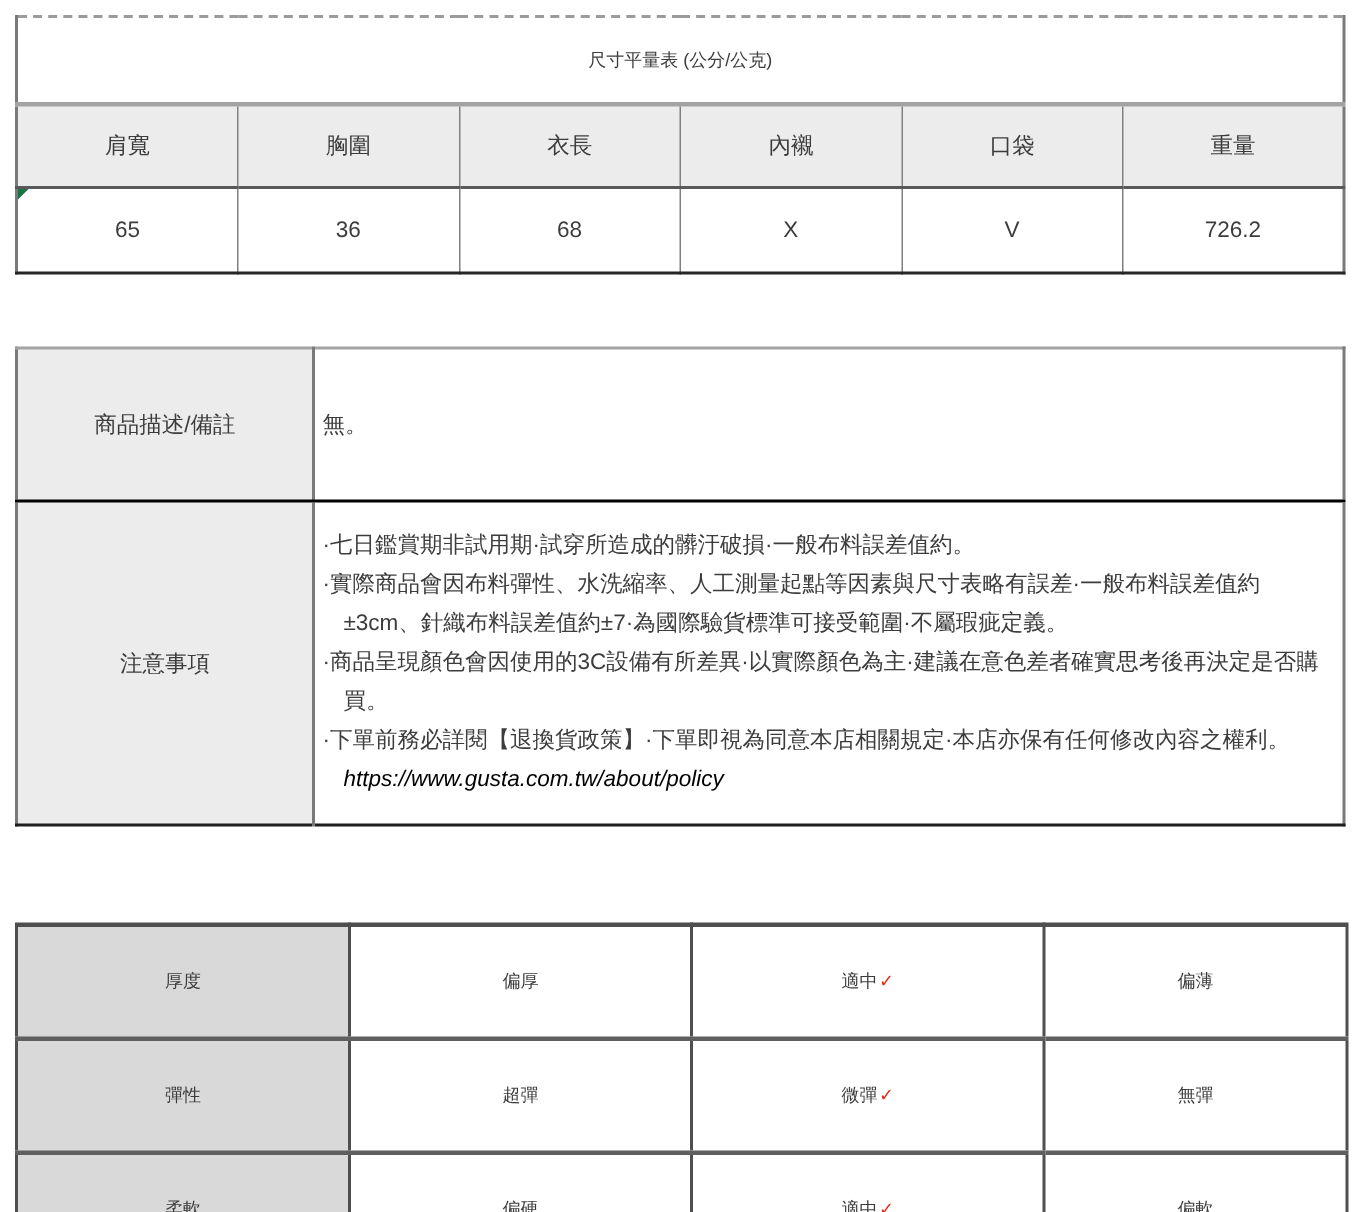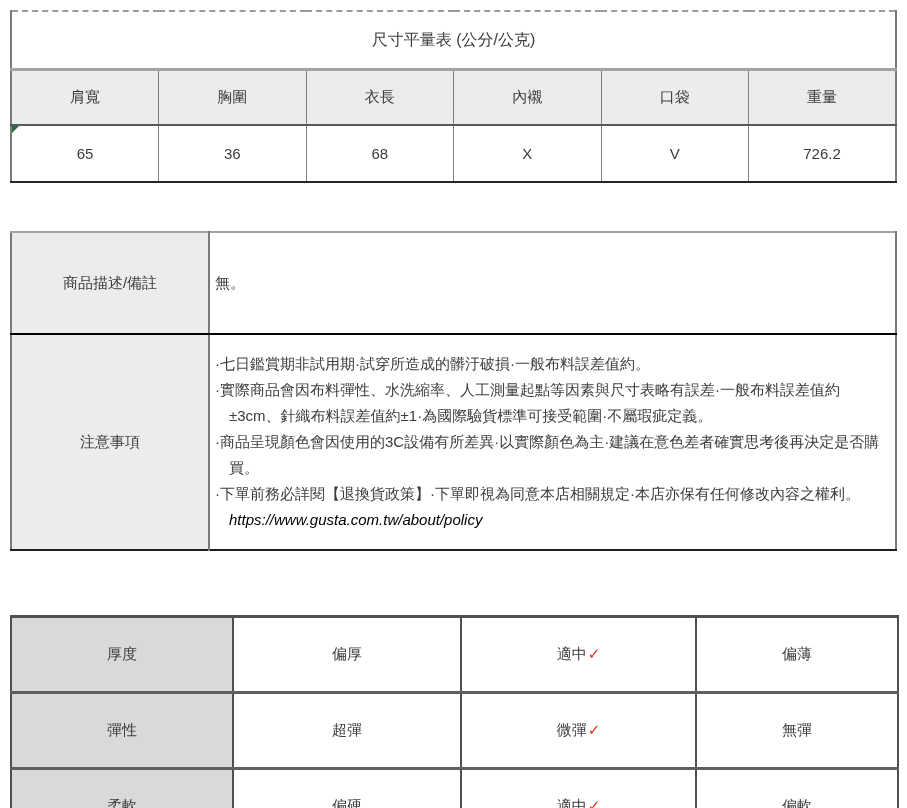--- a/index.html
+++ b/index.html
@@ -19,21 +19,21 @@
   }
   th{font-weight:400;}
 
   
   .t-size{
     border-left:2px solid #7a7a7a;border-right:2px solid #7a7a7a;
     border-top:2px dashed #9b9b9b;border-bottom:2px solid #262626;
     margin-bottom:48px;
   }
   .t-size .title-row td{
-    height:54px;border-bottom:3px solid #a3a3a3;font-size:16px;background:#fff;
+    height:54px;border-bottom:3px solid #a3a3a3;font-size:12px;background:#fff;
   }
   .t-size .head-row th{
     height:51px;background:#ececec;border:1px solid #808080;
     border-bottom:2px solid #595959;font-size:15px;
   }
   .t-size .value-row td{
     height:53px;border:1px solid #808080;font-size:15px;position:relative;
   }
   .corner-marker{
     position:absolute;top:0;left:0;width:0;height:0;
@@ -56,21 +56,21 @@
     text-align:left;vertical-align:middle;padding:6px 10px 6px 5px;
   }
   .note{line-height:26px;padding-left:14px;text-indent:-14px;}
   .policy-url{color:#000000;text-decoration:none;font-style:italic;}
 
   
   .t-attr{
     border:2px solid #4f4f4f;border-top-width:3px;
     border-bottom:2px dashed #9b9b9b;
   }
-  .t-attr th,.t-attr td{border:2px solid #4f4f4f;height:71px;font-size:15px;}
+  .t-attr th,.t-attr td{border:2px solid #4f4f4f;height:71px;font-size:12px;}
   .t-attr th{background:#d9d9d9;}
   .t-attr tr + tr th,.t-attr tr + tr td{border-top:3px solid #5f5f5f;}
   .check{color:var(--check-color);font-weight:700;margin-left:1px;}
 </style>
 </head>
 <body>
 
 <div class="page">
 
   <table class="t-size">
@@ -106,21 +106,21 @@
       <th>商品描述/備註</th>
       <td>無。</td>
     </tr>
     <tr class="row-notes">
       <th>注意事項</th>
       <td>
         <div class="note">
           <span>·七日鑑賞期非試用期·試穿所造成的髒汙破損·一般布料誤差值約。</span>
         </div>
         <div class="note">
-          <span>·實際商品會因布料彈性、水洗縮率、人工測量起點等因素與尺寸表略有誤差·一般布料誤差值約±3cm、針織布料誤差值約±1·為國際驗貨標準可接受範圍·不屬瑕疵定義。</span>
+          <span>·實際商品會因布料彈性、水洗縮率、人工測量起點等因素與尺寸表略有誤差·一般布料誤差值約±3cm、針織布料誤差值約±7·為國際驗貨標準可接受範圍·不屬瑕疵定義。</span>
         </div>
         <div class="note">
           <span>·商品呈現顏色會因使用的3C設備有所差異·以實際顏色為主·建議在意色差者確實思考後再決定是否購買。</span>
         </div>
         <div class="note">
           <span>·下單前務必詳閱【退換貨政策】·下單即視為同意本店相關規定·本店亦保有任何修改內容之權利。</span><span class="policy-url">https://www.gusta.com.tw/about/policy</span>
         </div>
       </td>
     </tr>
   </tbody>

